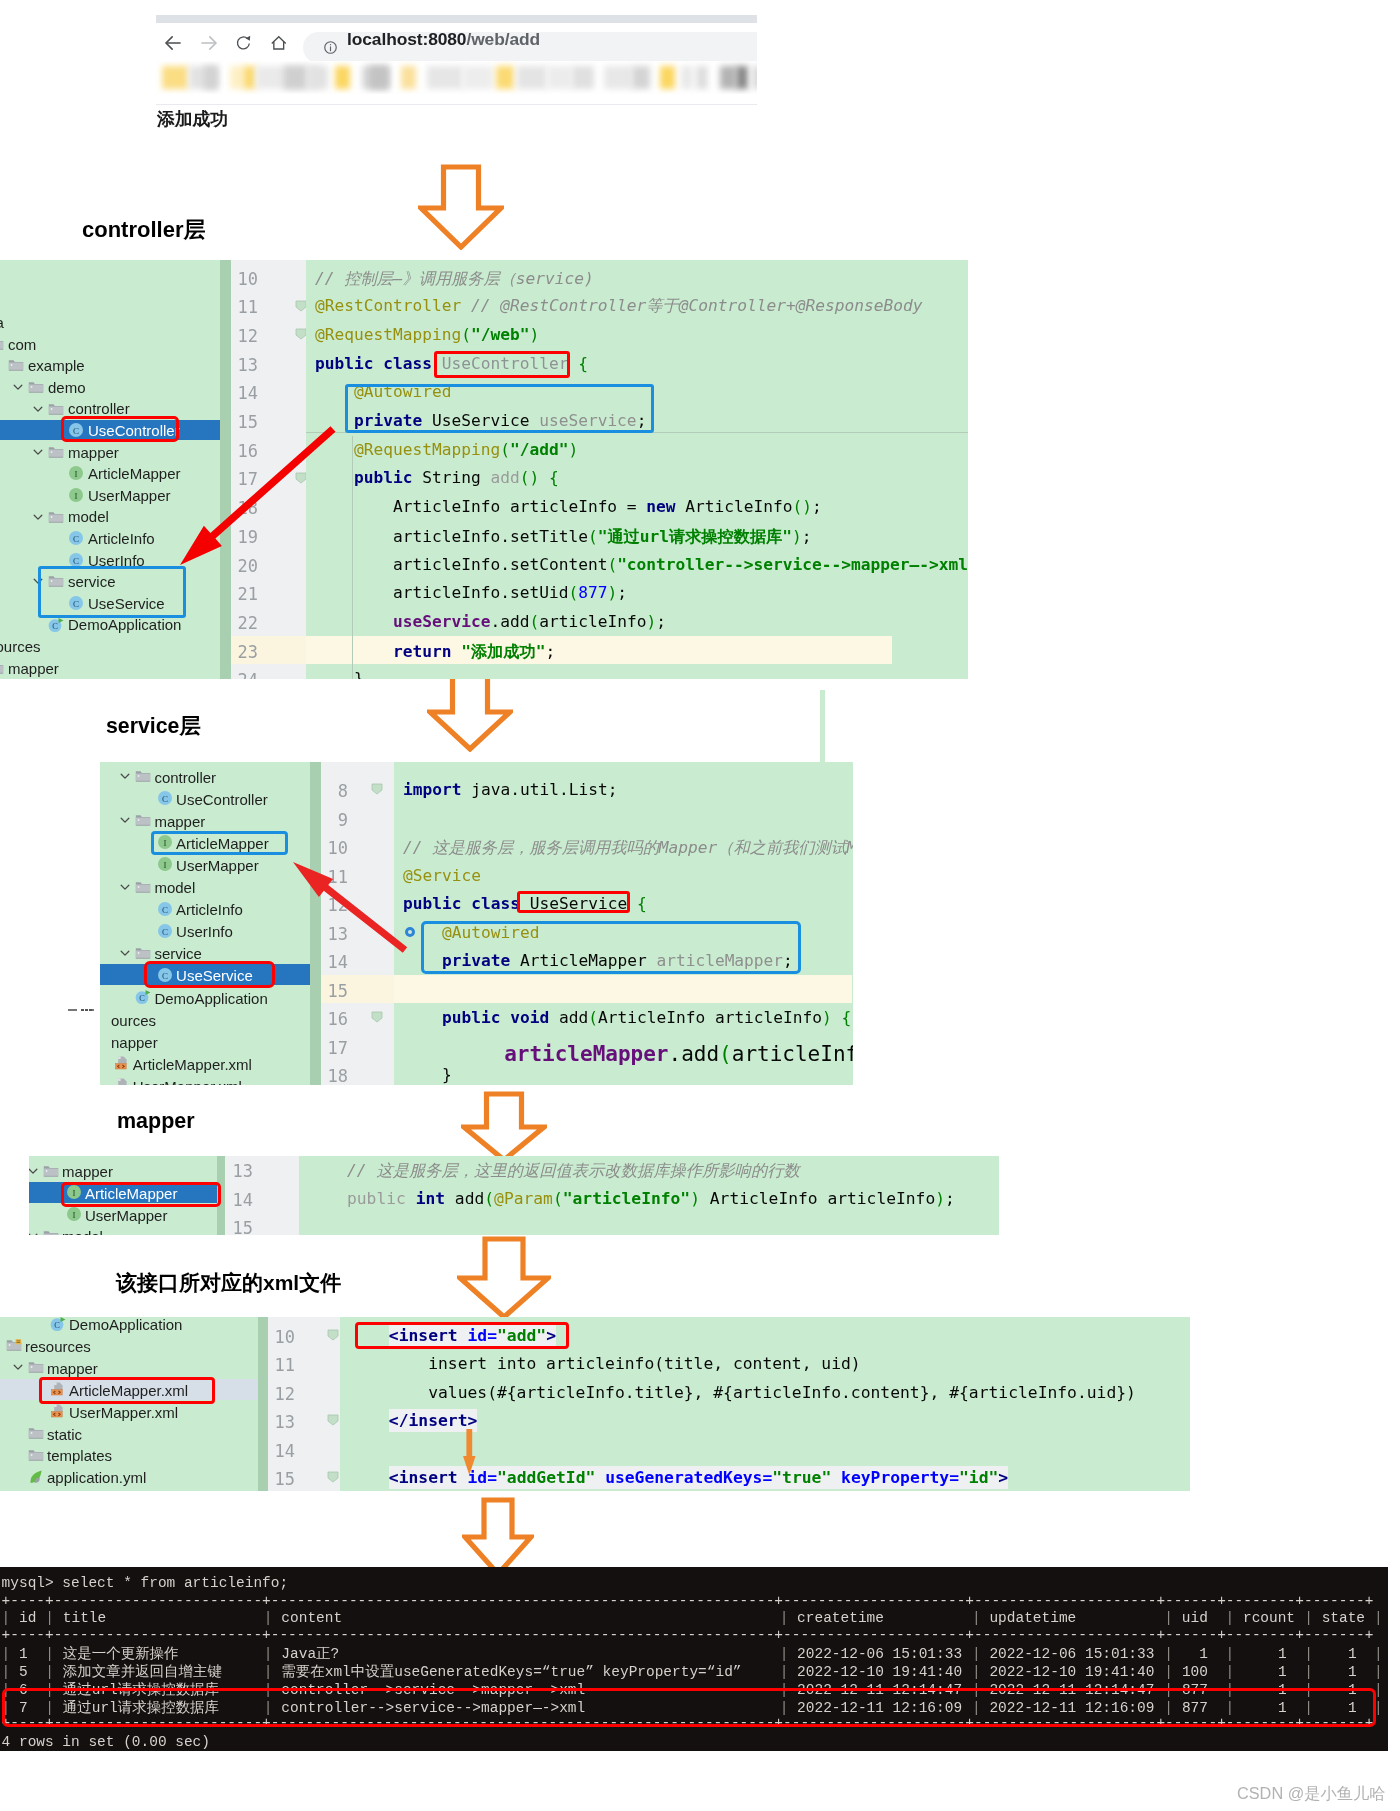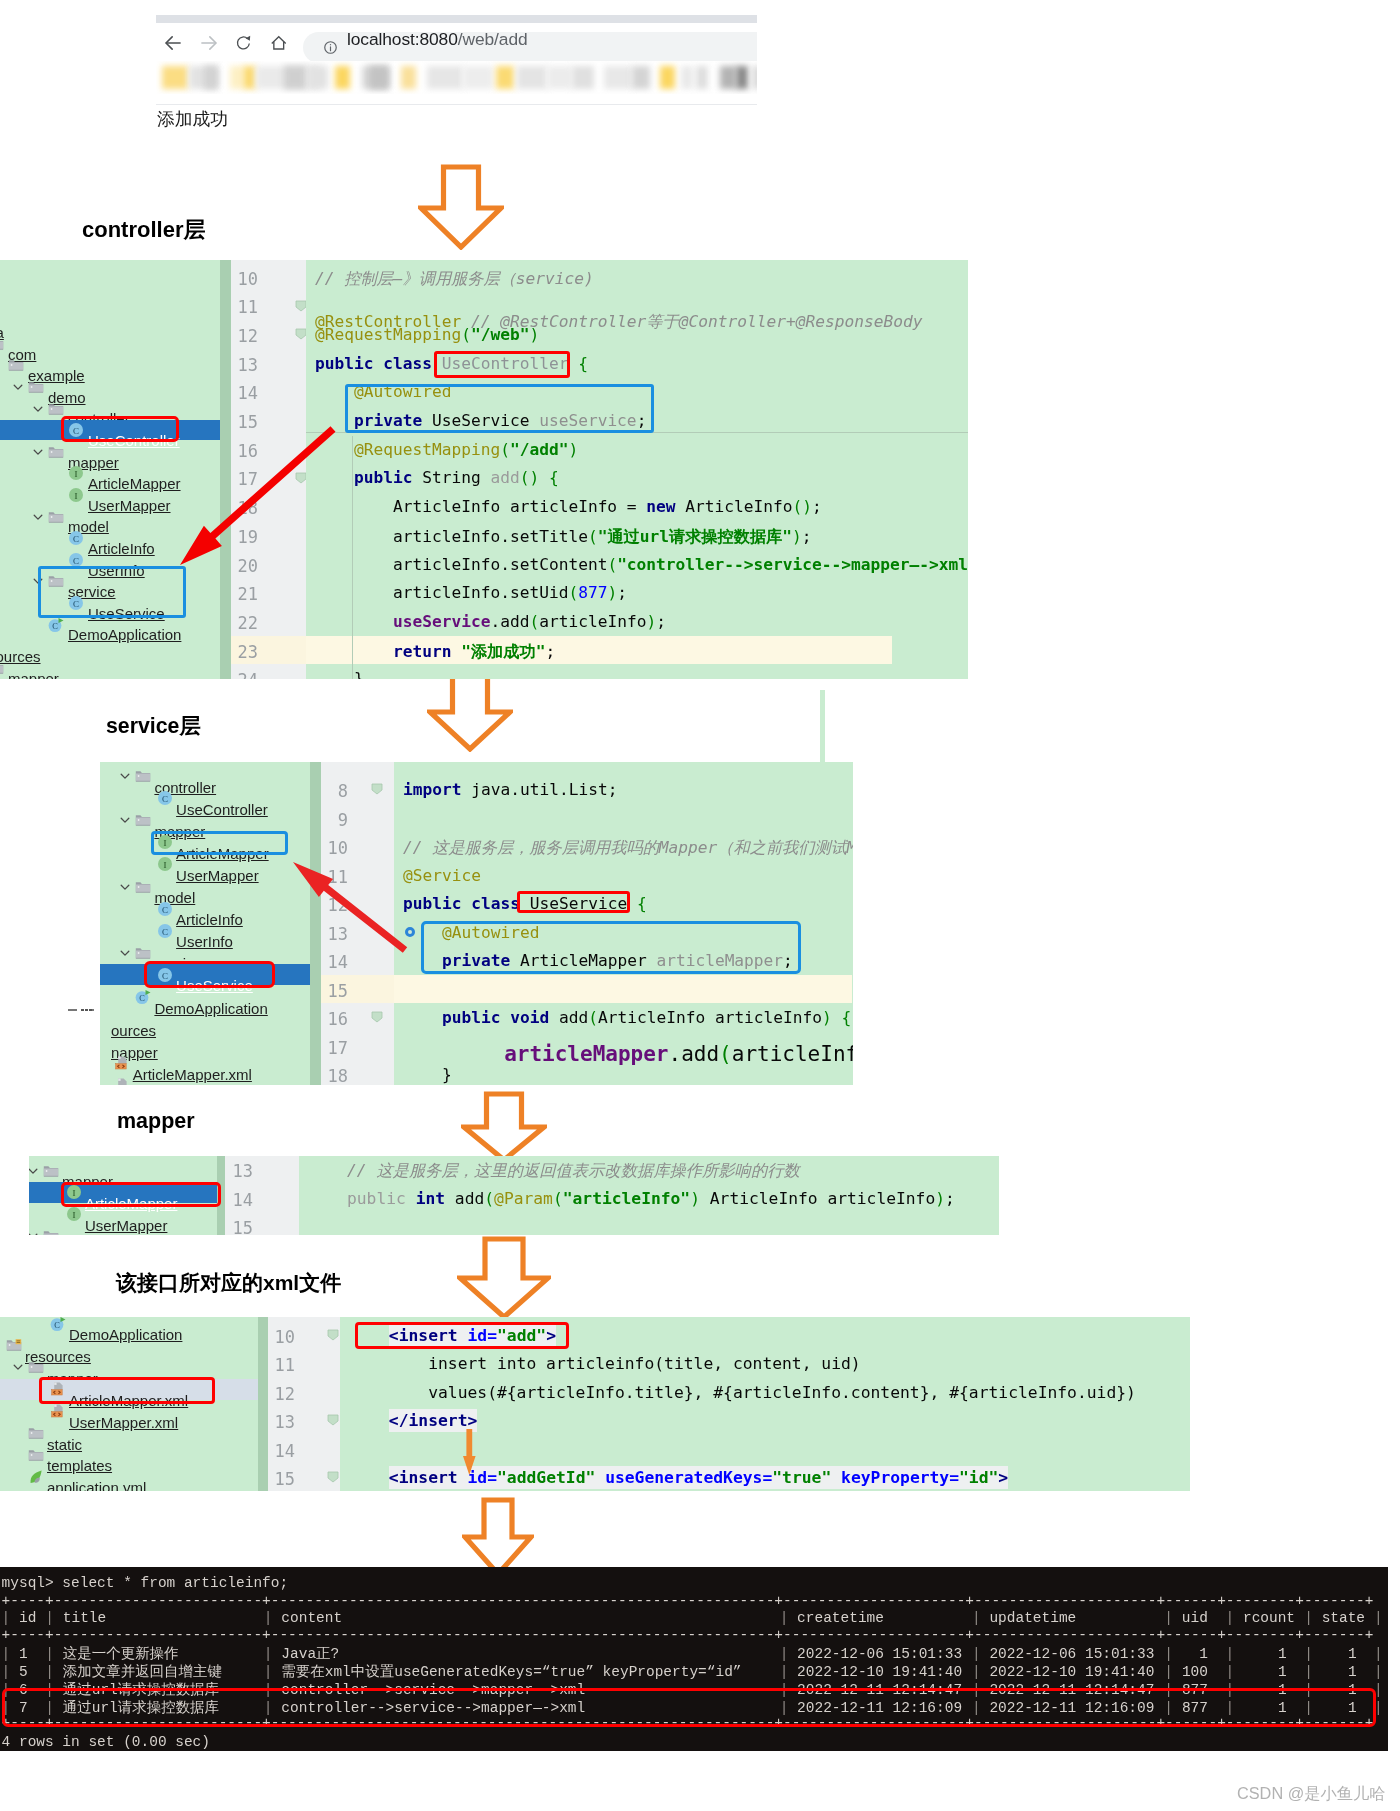--- a/index.html
+++ b/index.html
@@ -2,21 +2,21 @@
 <html><head>
 <meta charset="utf-8">
 <title>SpringBoot MyBatis flow</title>
 <style>
   html,body{margin:0;padding:0;}
   body{width:1400px;height:1811px;background:#ffffff;position:relative;overflow:hidden;
        font-family:"Liberation Sans",sans-serif;-webkit-font-smoothing:antialiased;}
   .abs{position:absolute;}
 
   
-  #browser{position:absolute;left:156px;top:15px;width:601px;height:120px;}
+  #browser{position:absolute;left:156px;top:15px;width:601px;height:120px;font-weight:bold;}
   #browser .tabstrip{position:absolute;left:0;top:0;width:601px;height:8px;background:#dee1e6;}
   #browser .navbar{position:absolute;left:0;top:8px;width:601px;height:38px;background:#fff;}
   #browser .navicon{position:absolute;top:14px;width:22px;height:22px;}
   #browser .omnibox{position:absolute;left:147px;top:9px;width:454px;height:31px;
        background:#f1f3f4;border-radius:16px 0 0 16px;}
   #browser .urltext{position:absolute;left:191px;top:6px;font-size:17.4px;color:#202124;
        font-family:"Liberation Sans",sans-serif;letter-spacing:-0.1px;white-space:nowrap;}
   #browser .urltext .dim{color:#5f6368;}
   #bookmarkbar{position:absolute;left:0;top:46px;width:601px;height:33px;background:#fff;overflow:hidden;}
   #bookmarkbar .bm{position:absolute;top:5px;height:23px;filter:blur(3px);}
@@ -29,21 +29,21 @@
   .seclabel{position:absolute;font-weight:bold;color:#000;font-size:22px;white-space:nowrap;}
 
   
   .bigarrow{position:absolute;}
 
   
   .ide{position:absolute;overflow:hidden;background:#c9ecd0;}
   .tree{position:absolute;top:0;left:0;height:100%;background:#c9ecd0;}
   .treerow{position:relative;height:23px;white-space:nowrap;font-size:16px;color:#1f1f1f;
       font-family:"Liberation Sans",sans-serif;}
-  .treerow .tw{position:absolute;top:11px;line-height:23px;text-decoration:underline;}
+  .treerow .tw{position:absolute;top:1px;line-height:23px;}
   .sel{background:#2675bf;color:#fff;}
   .selgrey{background:#d6dee8;}
   .chev{position:absolute;width:11px;height:11px;}
   .folder{position:absolute;width:15px;height:13px;}
   .gutter{position:absolute;top:0;height:100%;background:#eef0f1;}
   .code{position:absolute;top:0;height:100%;background:#c9ecd0;font-family:"DejaVu Sans Mono",monospace;}
   .cl{position:absolute;white-space:pre;font-size:17.5px;}
   .ln{position:absolute;color:#9a9fa3;font-family:"DejaVu Sans Mono",monospace;font-size:17px;text-align:right;}
 
   
@@ -328,21 +328,21 @@
       <svg viewBox="0 0 14 14" style="position: absolute; left: 4px; top: 67.25px; width: 14px; height: 14px;">
         <path d="M2 2 h10 v6 l-5 4 l-5 -4 z" fill="#c3dfc8" stroke="#a6c6ac" stroke-width="0.8"></path>
       </svg>
       <svg viewBox="0 0 14 14" style="position: absolute; left: 4px; top: 210.75px; width: 14px; height: 14px;">
         <path d="M2 2 h10 v6 l-5 4 l-5 -4 z" fill="#c3dfc8" stroke="#a6c6ac" stroke-width="0.8"></path>
       </svg>
     </div>
   <div class="code" style="left:306px;width:586px">
       <div style="position: absolute; left: 0px; right: 0px; top: 375.6px; height: 28.7px; background: rgb(253, 248, 227);"></div>
       <div class="cl" style="left: 9px; top: 7.5px; font-size: 16.2px;"><span class="t-cmt">// 控制层—》调用服务层（service)</span></div>
-      <div class="cl" style="left: 9px; top: 51px; font-size: 16.2px;"><span class="t-ann">@RestController</span><span class="t-plain"> </span><span class="t-cmt">// @RestController等于@Controller+@ResponseBody</span></div>
+      <div class="cl" style="left: 9px; top: 35px; font-size: 16.2px;"><span class="t-ann">@RestController</span><span class="t-plain"> </span><span class="t-cmt">// @RestController等于@Controller+@ResponseBody</span></div>
       <div class="cl" style="left: 9px; top: 64.9px; font-size: 16.2px;"><span class="t-ann">@RequestMapping</span><span class="t-brk">(</span><span class="t-str">"/web"</span><span class="t-brk">)</span></div>
       <div class="cl" style="left: 9px; top: 93.6px; font-size: 16.2px;"><span class="t-key">public class </span><span class="t-fn">UseController</span><span class="t-plain"> </span><span class="t-brk">{</span></div>
       <div class="cl" style="left: 9px; top: 122.3px; font-size: 16.2px;"><span class="t-ann">    @Autowired</span></div>
       <div class="cl" style="left: 9px; top: 151px; font-size: 16.2px;"><span class="t-key">    private </span><span class="t-plain">UseService </span><span class="t-fld2">useService</span><span class="t-plain">;</span></div>
       <div class="cl" style="left: 9px; top: 179.7px; font-size: 16.2px;"><span class="t-ann">    @RequestMapping</span><span class="t-brk">(</span><span class="t-str">"/add"</span><span class="t-brk">)</span></div>
       <div class="cl" style="left: 9px; top: 208.4px; font-size: 16.2px;"><span class="t-key">    public </span><span class="t-plain">String </span><span class="t-fn2">add</span><span class="t-brk">() {</span></div>
       <div class="cl" style="left: 9px; top: 237.1px; font-size: 16.2px;"><span class="t-plain">        ArticleInfo articleInfo = </span><span class="t-key">new </span><span class="t-plain">ArticleInfo</span><span class="t-brk">()</span><span class="t-plain">;</span></div>
       <div class="cl" style="left: 9px; top: 265.8px; font-size: 16.2px;"><span class="t-plain">        articleInfo.setTitle</span><span class="t-brk">(</span><span class="t-str">"通过url请求操控数据库"</span><span class="t-brk">)</span><span class="t-plain">;</span></div>
       <div class="cl" style="left: 9px; top: 294.5px; font-size: 16.2px;"><span class="t-plain">        articleInfo.setContent</span><span class="t-brk">(</span><span class="t-str">"controller--&gt;service--&gt;mapper—-&gt;xml"</span></div>
       <div class="cl" style="left: 9px; top: 323.2px; font-size: 16.2px;"><span class="t-plain">        articleInfo.setUid</span><span class="t-brk">(</span><span class="t-num">877</span><span class="t-brk">)</span><span class="t-plain">;</span></div>

